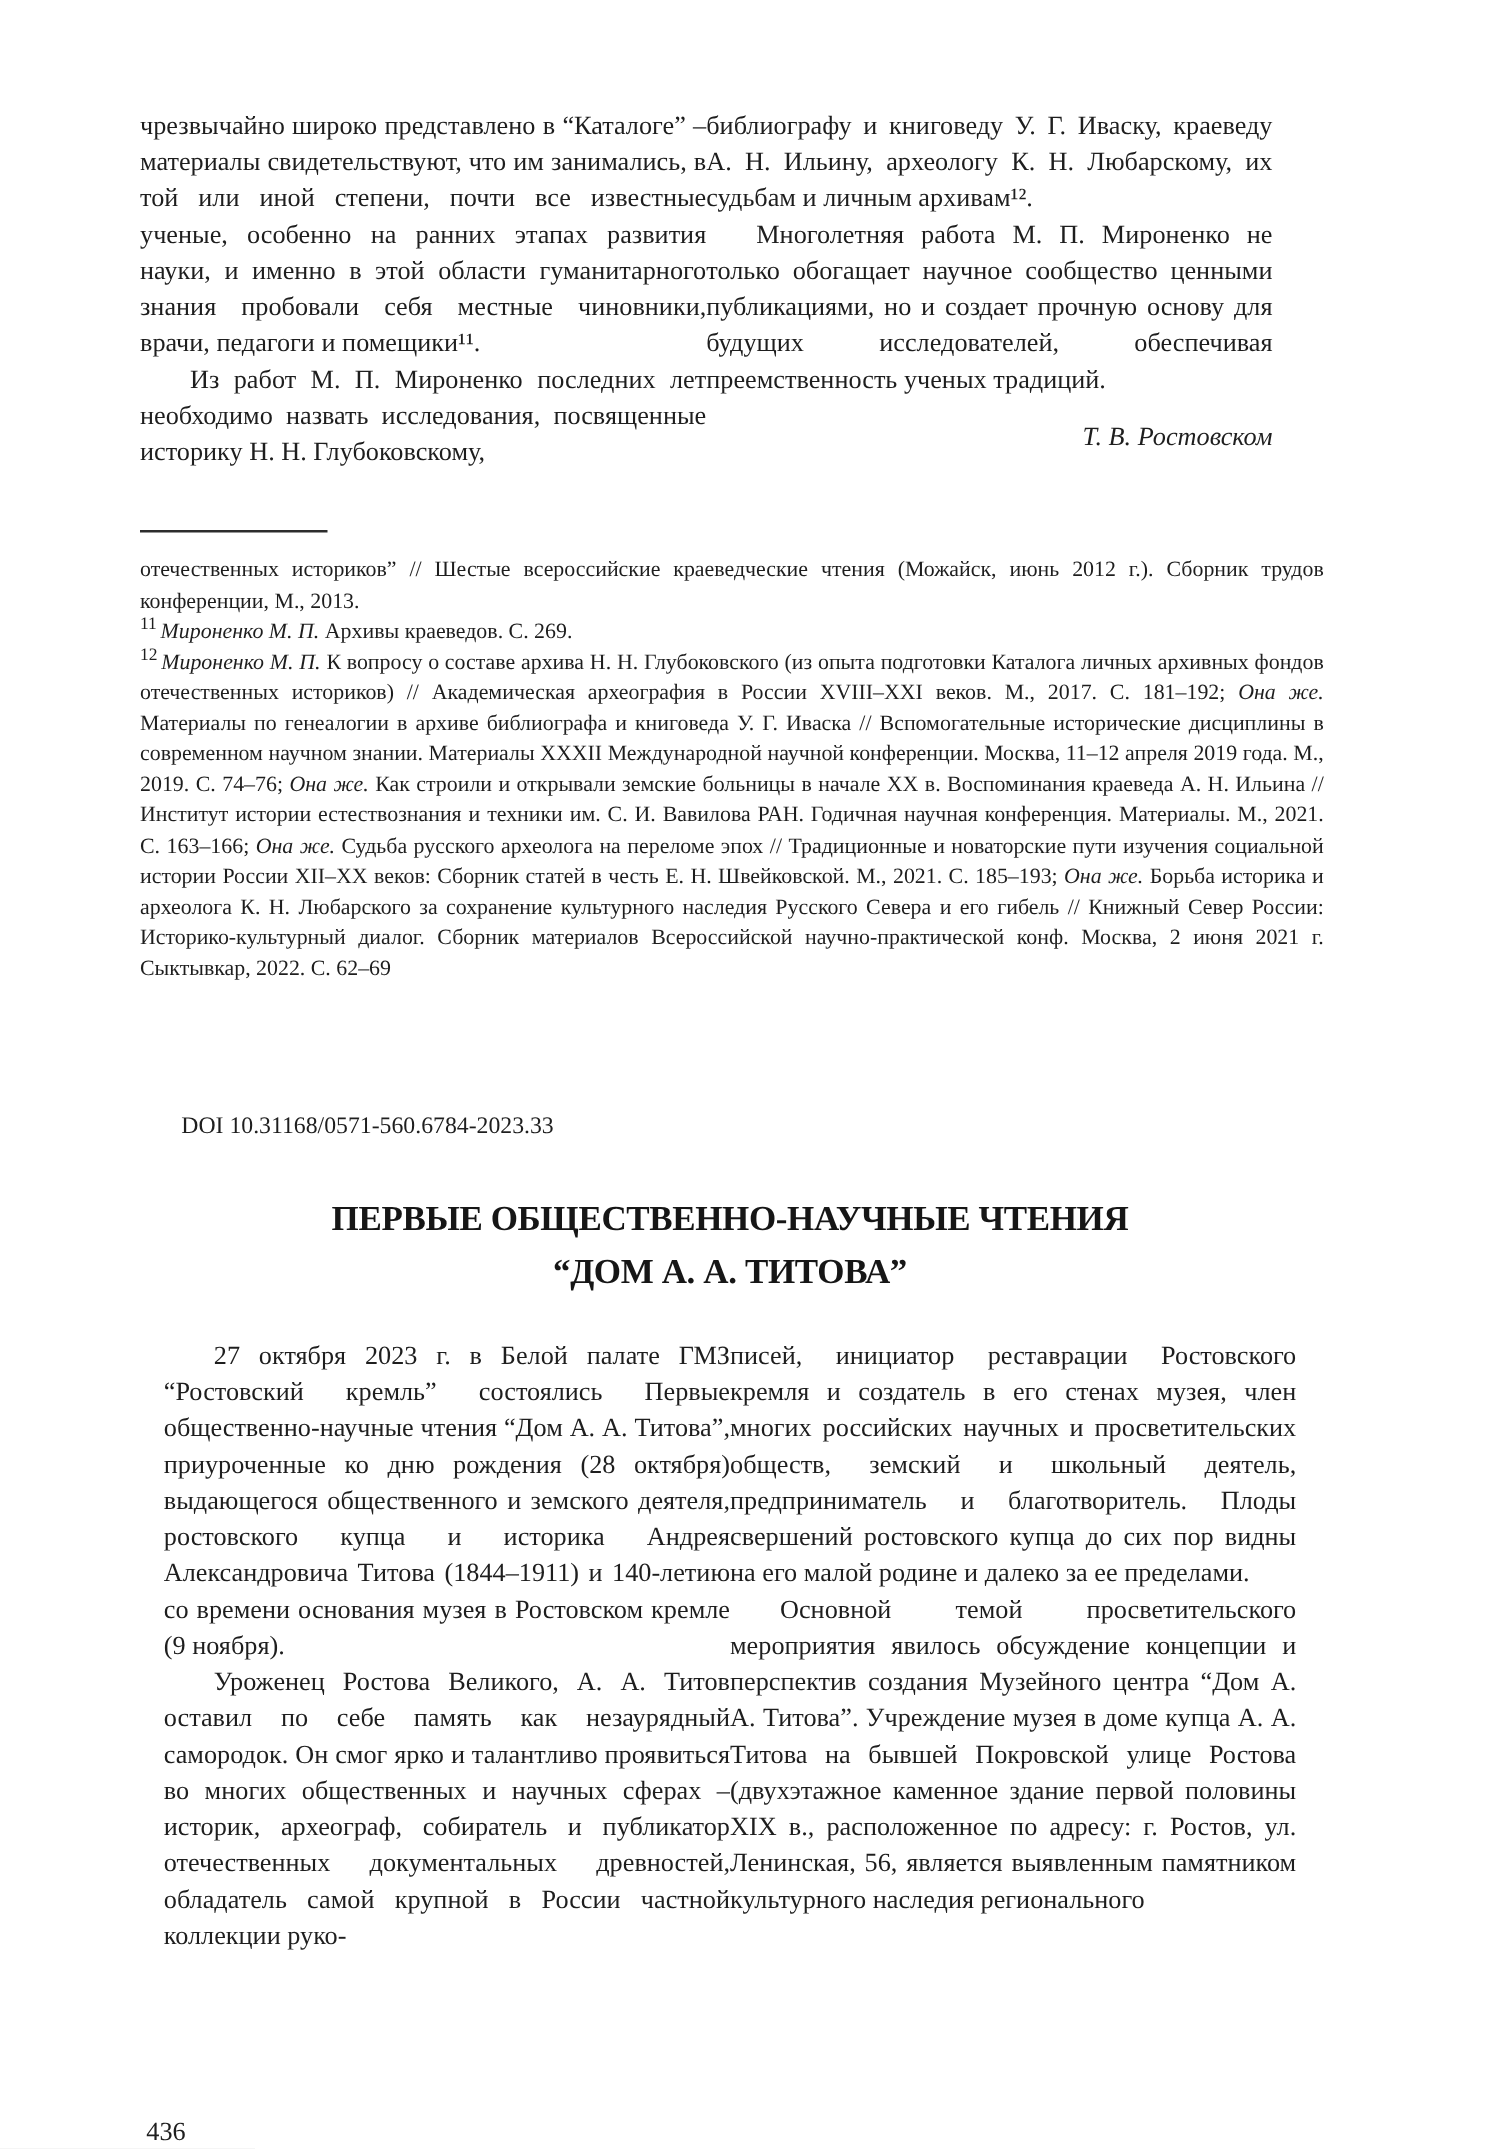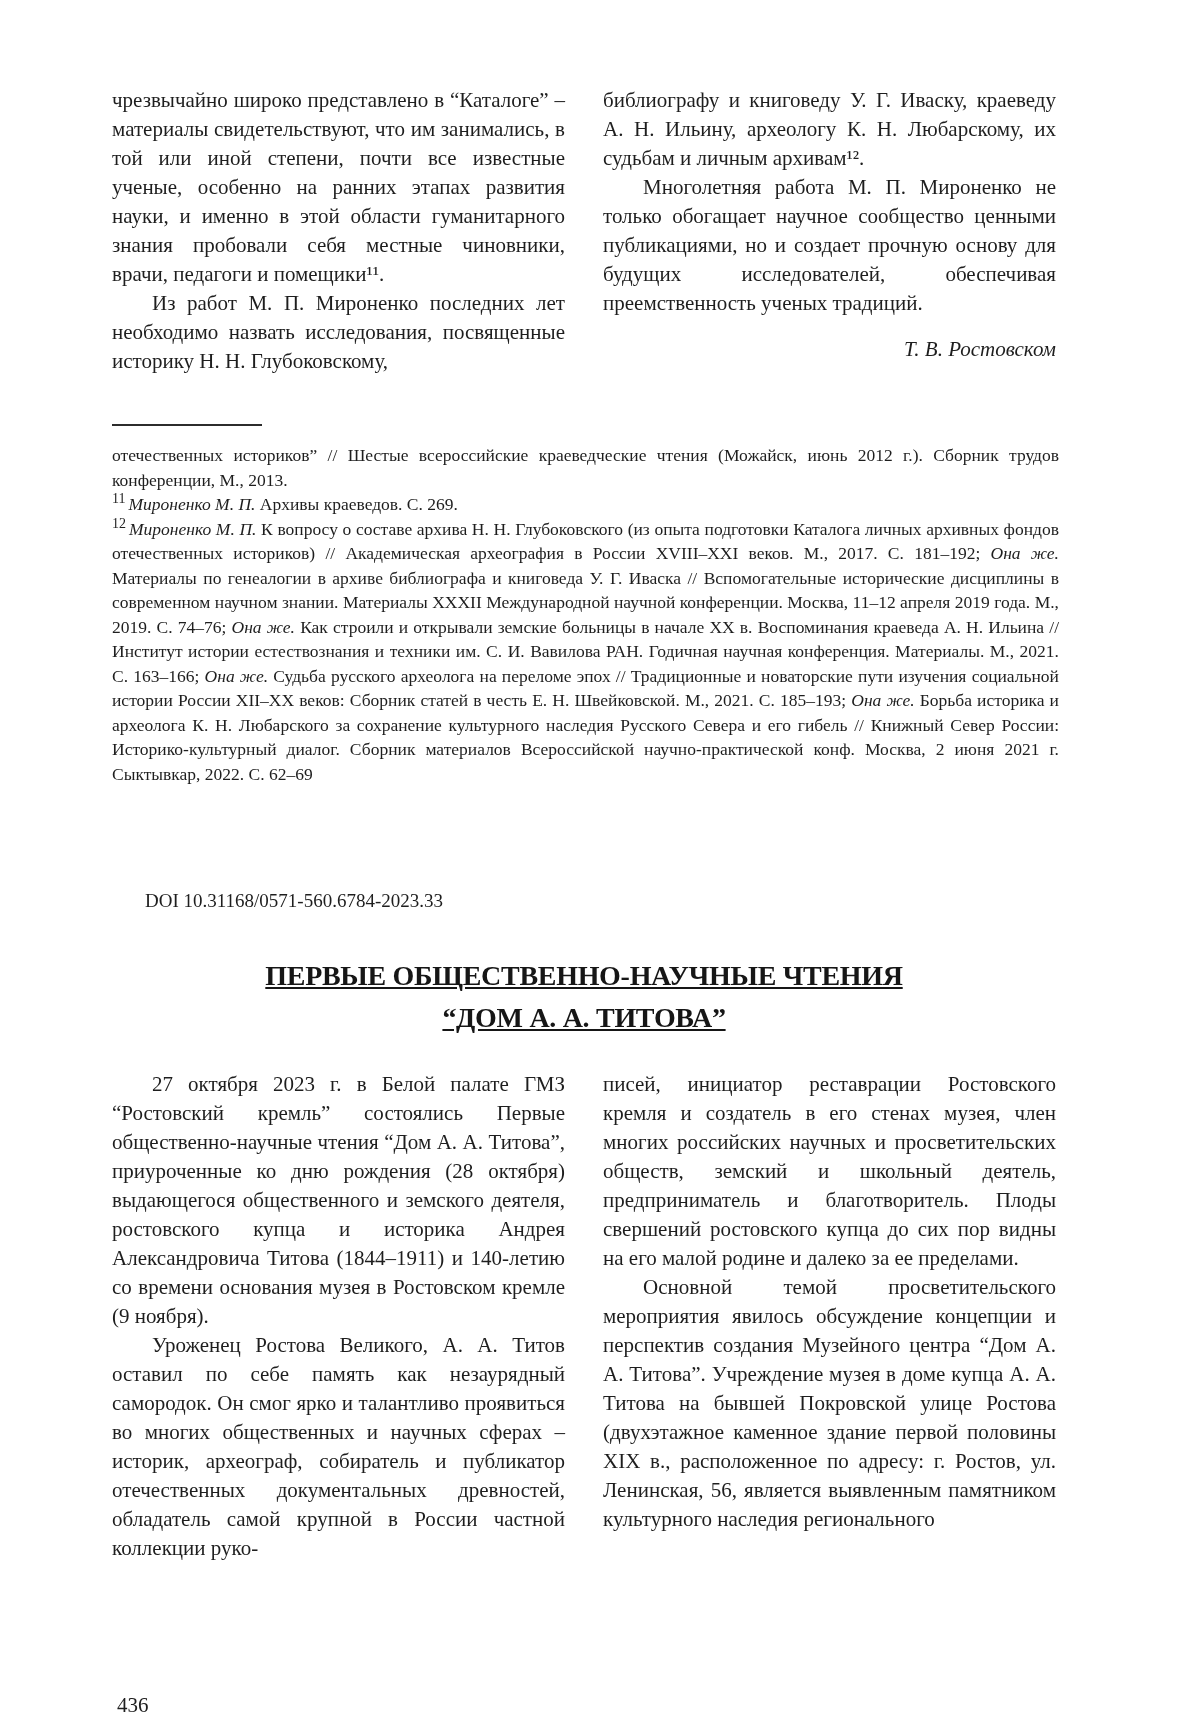--- a/index.html
+++ b/index.html
@@ -11,21 +11,20 @@
     background: #ffffff;
     font-family: "Liberation Serif", serif;
     color: #1e1e1e;
     overflow: hidden;
   }
   .two-col {
     position: absolute;
     left: 112px;
     width: 944px;
     display: flex;
-    gap: 38px;
   }
   .col { width: 453px; }
   .col p {
     margin: 0;
     font-size: 21px;
     line-height: 29px;
     text-align: justify;
   }
   .col p.indent { text-indent: 40px; }
   .signature {
@@ -71,21 +70,20 @@
     position: absolute;
     left: 112px;
     top: 955px;
     width: 944px;
     text-align: center;
     font-weight: bold;
     font-size: 28px;
     line-height: 42px;
     letter-spacing: -0.3px;
     color: #161616;
-    text-decoration: underline;
   }
   .top-section  { top: 86px; }
   .body-section { top: 1070px; justify-content: center; }
   .page-number {
     position: absolute;
     left: 117px;
     top: 1691px;
     font-size: 21px;
     line-height: 29px;
   }

